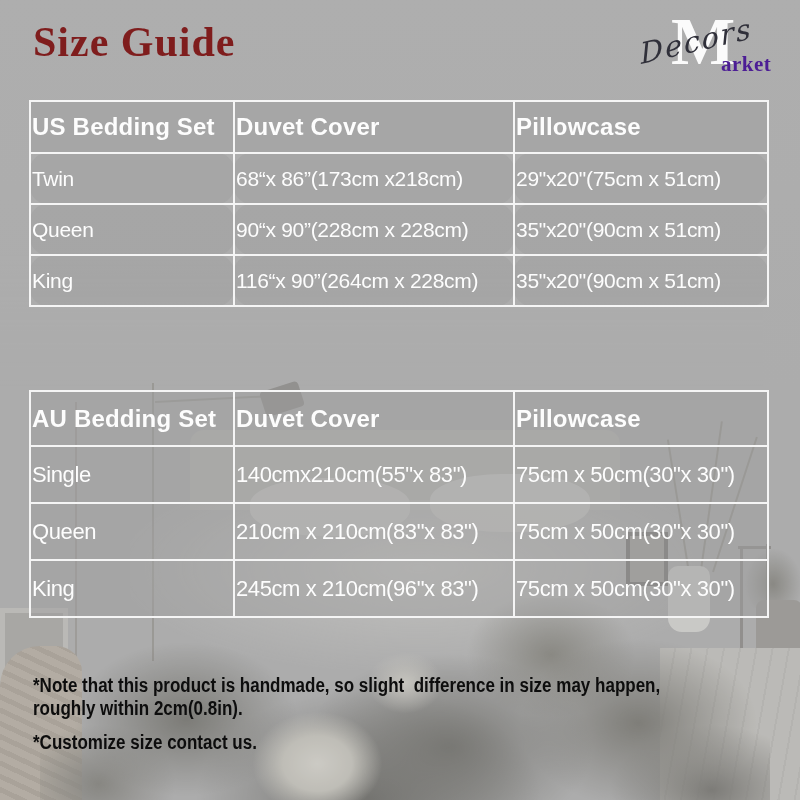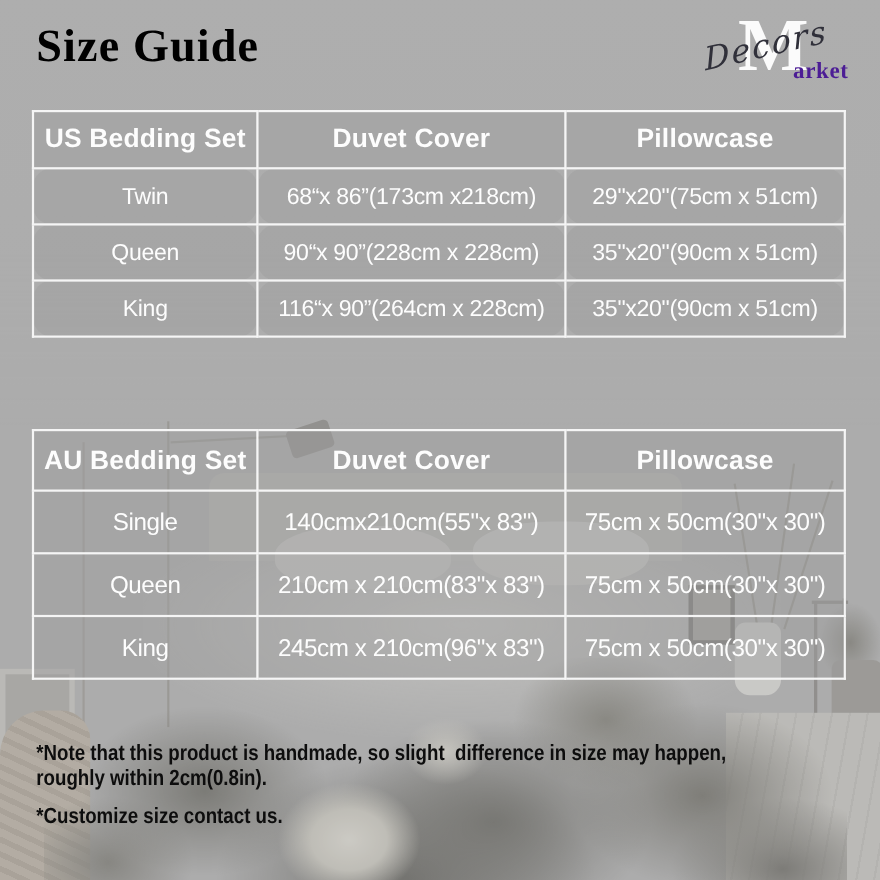--- a/index.html
+++ b/index.html
@@ -48,21 +48,21 @@
       radial-gradient(ellipse 230px 150px at 45% 100%, #45443e 0%, rgba(69,68,62,0) 75%),
       radial-gradient(ellipse 120px 90px at 70% 28%, #6e6c62 0%, rgba(110,108,98,0) 70%),
       radial-gradient(ellipse 110px 85px at 8% 92%, #6a6860 0%, rgba(106,104,96,0) 70%),
       radial-gradient(ellipse 140px 90px at 92% 95%, #57554e 0%, rgba(87,85,78,0) 72%);
   }
   
   .content{position:relative;z-index:2;}
   .page-title{
     position:absolute;left:33px;top:18px;
     font-family:"Liberation Serif", serif;font-weight:700;font-size:42px;
-    color:#000000;letter-spacing:1px;
+    color:#7f1d1d;letter-spacing:1px;
   }
   .brand{position:absolute;left:645px;top:12px;width:145px;height:72px;}
   .brand .initial{
     position:absolute;left:26px;top:-8px;
     font-family:"Liberation Serif", serif;font-weight:700;font-size:68px;line-height:1.1;
     color:#fbfbfb;
   }
   .brand .script{
     position:absolute;left:-6px;top:12px;
     font-family:"DejaVu Serif", serif;font-style:italic;font-weight:400;font-size:29px;
@@ -75,21 +75,21 @@
   }
   table.size-table{
     position:absolute;left:29px;width:738px;
     border-collapse:collapse;table-layout:fixed;
   }
   #us-table{top:100px;}
   #au-table{top:390px;}
   .size-table th,.size-table td{
     border:2px solid #f5f5f5;
     background:rgba(158,158,158,.45);
-    color:#fdfdfd;text-align:center;vertical-align:middle;
+    color:#fdfdfd;text-align:left;vertical-align:middle;
     overflow:hidden;white-space:nowrap;
   }
   .size-table col.c1{width:204px;}
   .size-table col.c2{width:280px;}
   .size-table col.c3{width:254px;}
   .size-table th{font-size:24px;font-weight:700;letter-spacing:.2px;}
   #us-table th{height:48px;}
   #us-table td{height:47px;font-size:21px;font-weight:500;letter-spacing:-.3px;border-radius:17px;}
   #au-table th{height:51px;}
   #au-table td{height:53px;font-size:22px;font-weight:500;letter-spacing:-.4px;}

